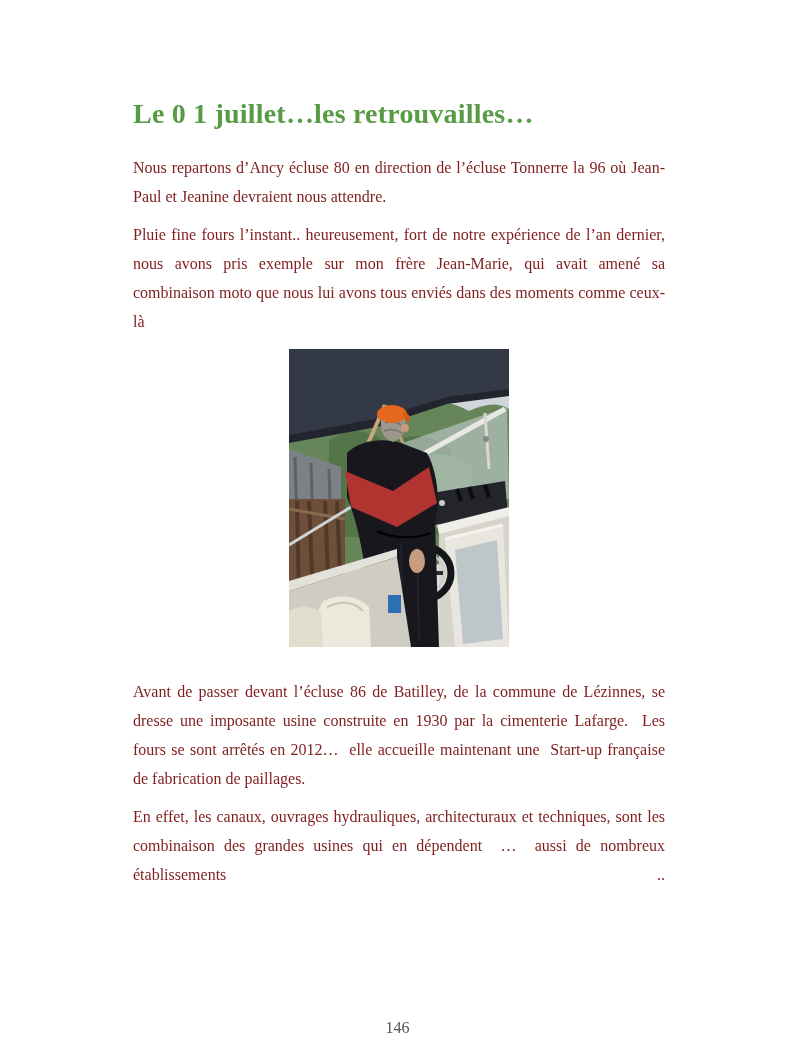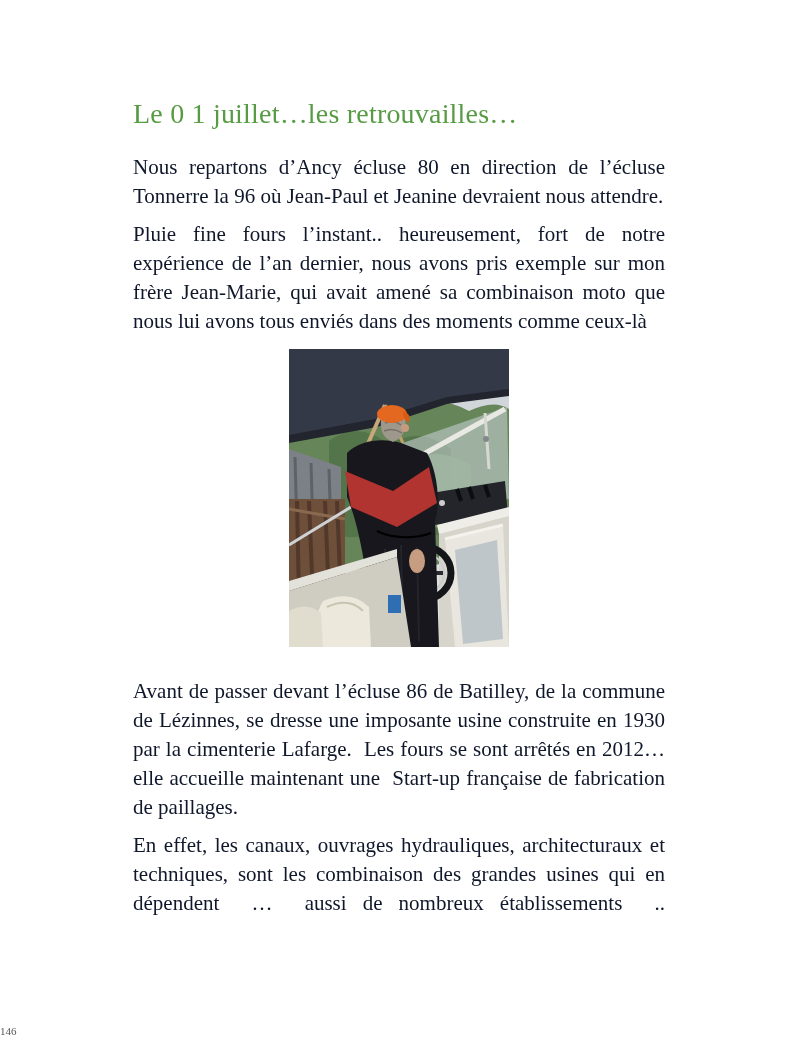--- a/index.html
+++ b/index.html
@@ -8,46 +8,47 @@
     width: 795px;
     height: 1063px;
     background: #ffffff;
     box-sizing: border-box;
     padding: 97px 130px 0 133px;
     font-family: "Liberation Serif", "DejaVu Serif", serif;
     overflow: hidden;
   }
   .doc-title {
     font-size: 28px;
-    font-weight: normal;
+    font-weight: bold;
     line-height: 1.2;
     color: #579b44;
     margin: 0 0 22px 0;
     letter-spacing: 0.2px;
   }
   .para {
-    font-size: 21px;
+    font-size: 16px;
     line-height: 29px;
-    color: #0f172a;
+    color: #7f1d1d;
     text-align: justify;
     white-space: pre-wrap;
     margin: 0 0 9px 0;
   }
   .para.justify-last { text-align-last: justify; }
   .photo-figure {
     width: 220px;
     margin: 13px auto 30px auto;
     display: block;
   }
   .photo-figure svg { display: block; }
   .page-number {
     position: absolute;
     left: 0; right: 0;
     bottom: 26px;
-    font-size: 11px;
+    text-align: center;
+    font-size: 16px;
     color: #555555;
   }
 </style>
 </head>
 <body>
 
 <div class="page">
 
   <h1 class="doc-title">Le 0 1 juillet…les retrouvailles…</h1>
 

